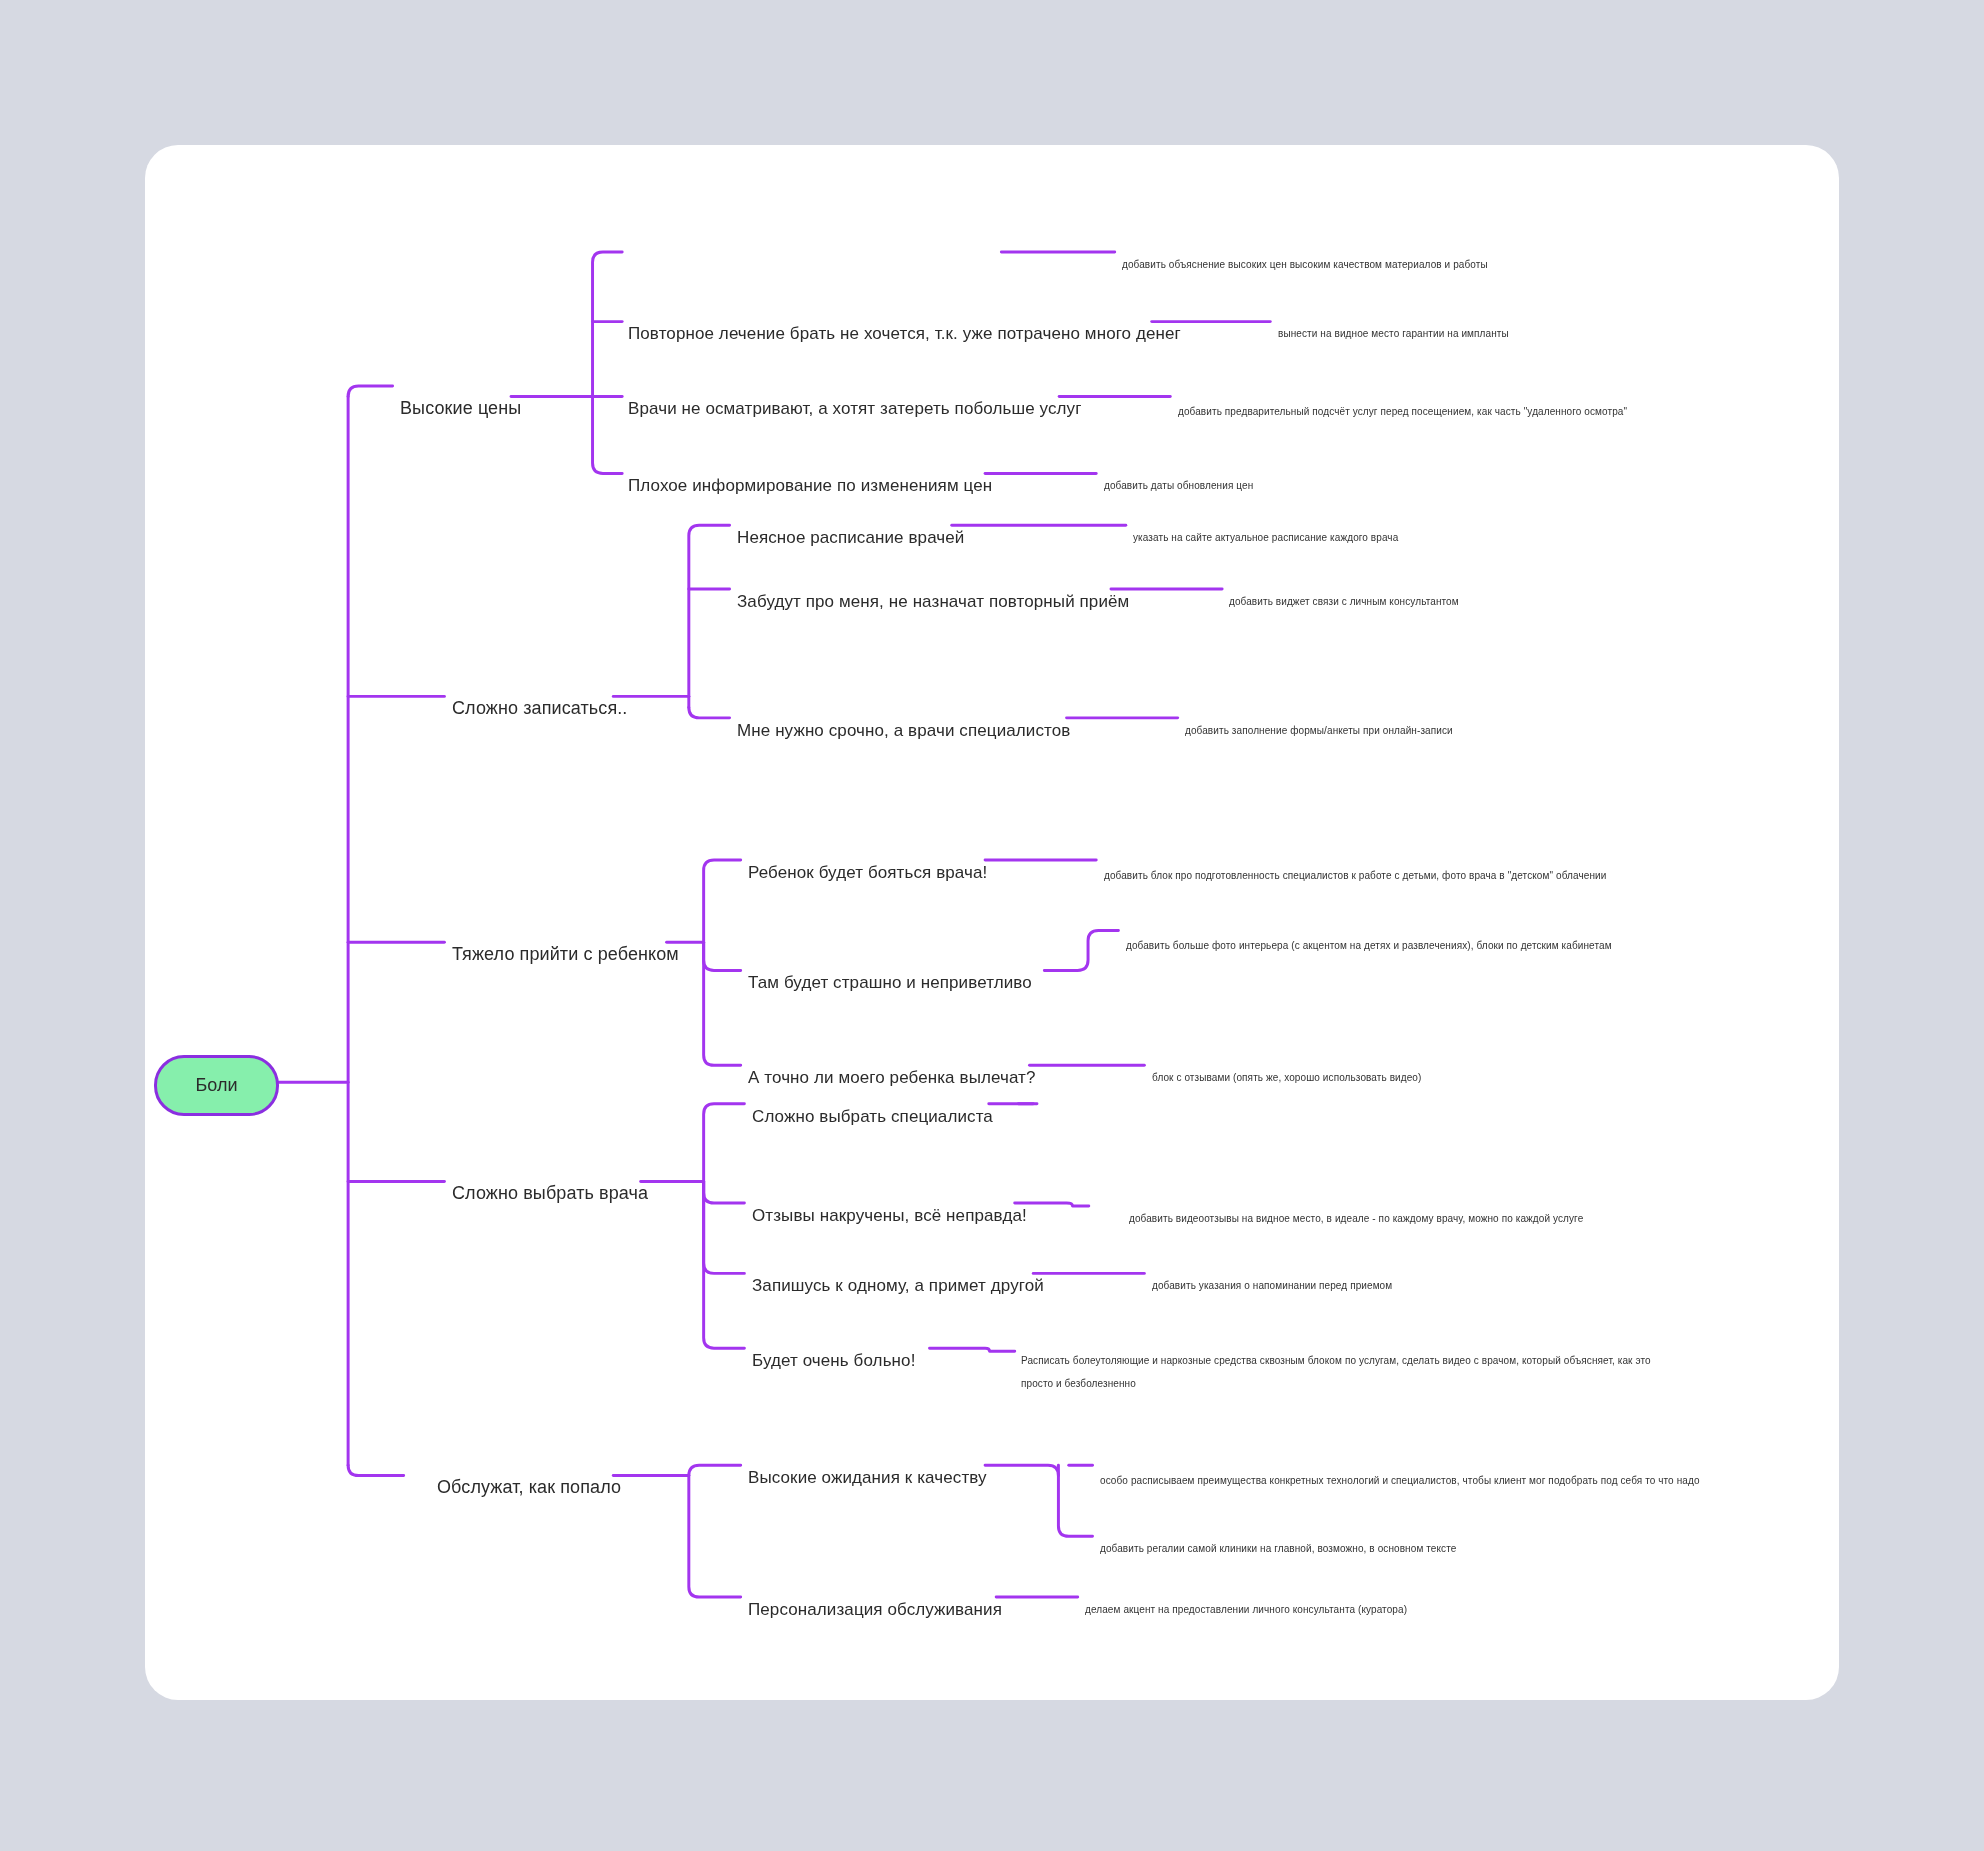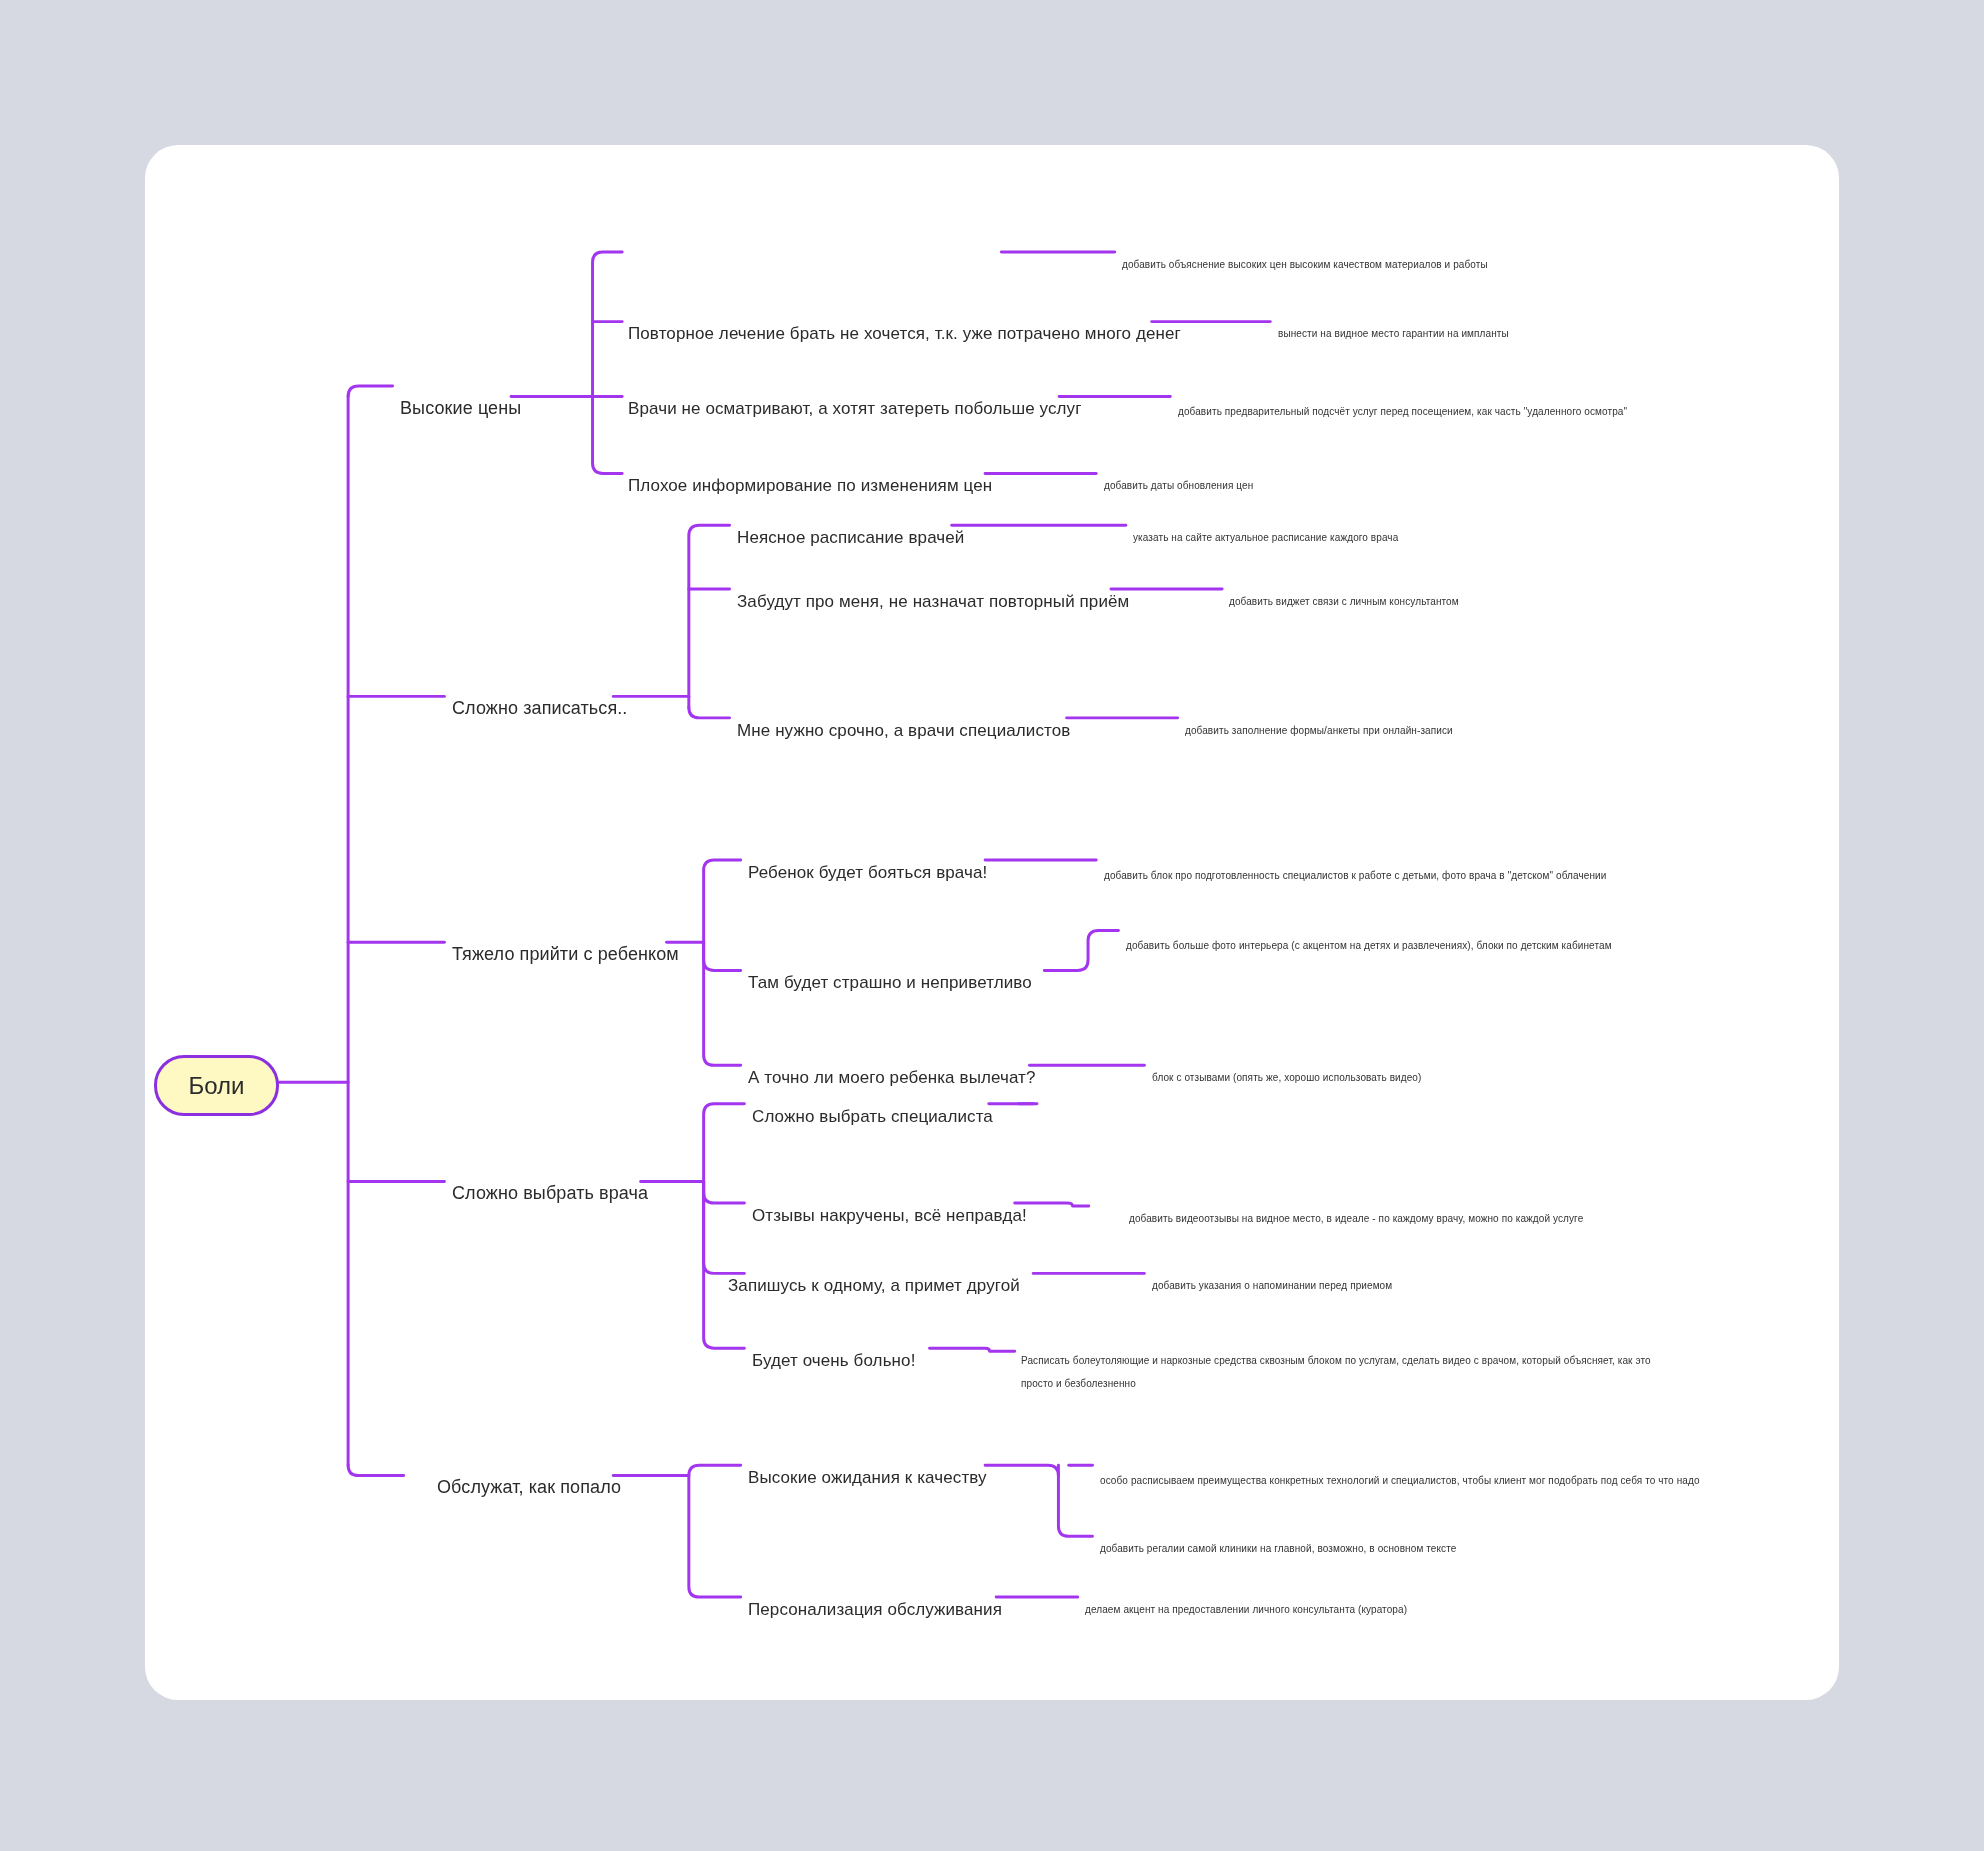--- a/index.html
+++ b/index.html
@@ -36,23 +36,23 @@
     letter-spacing:0.1px;
   }
   .node.r{ text-align:left; }
   .node.centerline{ transform:translateY(-50%); }
 
   .root{
     position:absolute;
     width:119px;height:55px;
     border:3px solid #8b2fe0;
     border-radius:30px;
-    background:#fef9c3;
+    background:#86efac;
     display:flex;align-items:center;justify-content:center;
-    font-size:24px;color:#2b2b2b;
+    font-size:18px;color:#2b2b2b;
   }
   .lvl1{ font-size:18px; }
   .lvl2{ font-size:17px; }
   .lvl3{ font-size:10px; color:#333; }
 </style>
 </head>
 <body>
 
 <div id="stage">
 
@@ -219,21 +219,21 @@
     <span>Сложно выбрать специалиста</span>
   </div>
 
   <div class="node lvl2 centerline" style="left:752px; top:1203px;">
     <span>Отзывы накручены, всё неправда!</span>
   </div>
   <div class="node lvl3 r" style="left:1129px; top:1181px; width:596px;">
     <span>добавить видеоотзывы на видное место, в идеале - по каждому врачу, можно по каждой услуге</span>
   </div>
 
-  <div class="node lvl2 centerline" style="left:728px; top:1273px;">
+  <div class="node lvl2 centerline" style="left:752px; top:1273px;">
     <span>Запишусь к одному, а примет другой</span>
   </div>
   <div class="node lvl3 centerline r" style="left:1152px; top:1273px; width:533px;">
     <span>добавить указания о напоминании перед приемом</span>
   </div>
 
   <div class="node lvl2 centerline" style="left:752px; top:1348px;">
     <span>Будет очень больно!</span>
   </div>
   <div class="node lvl3 r" style="left:1021px; top:1326px; width:652px; line-height:23px;">

